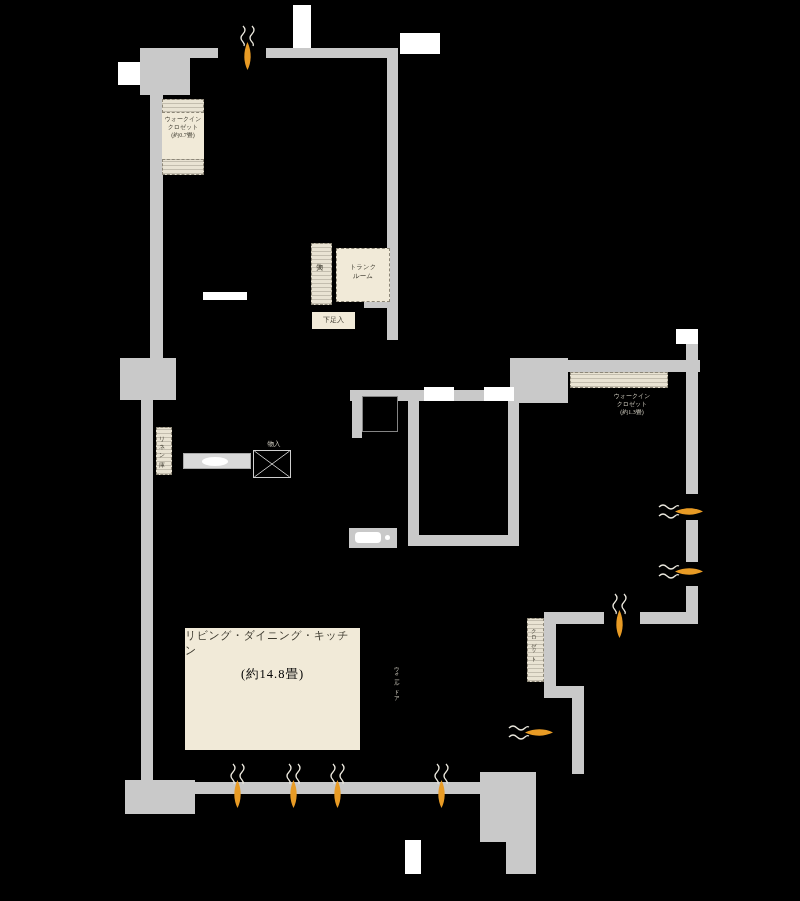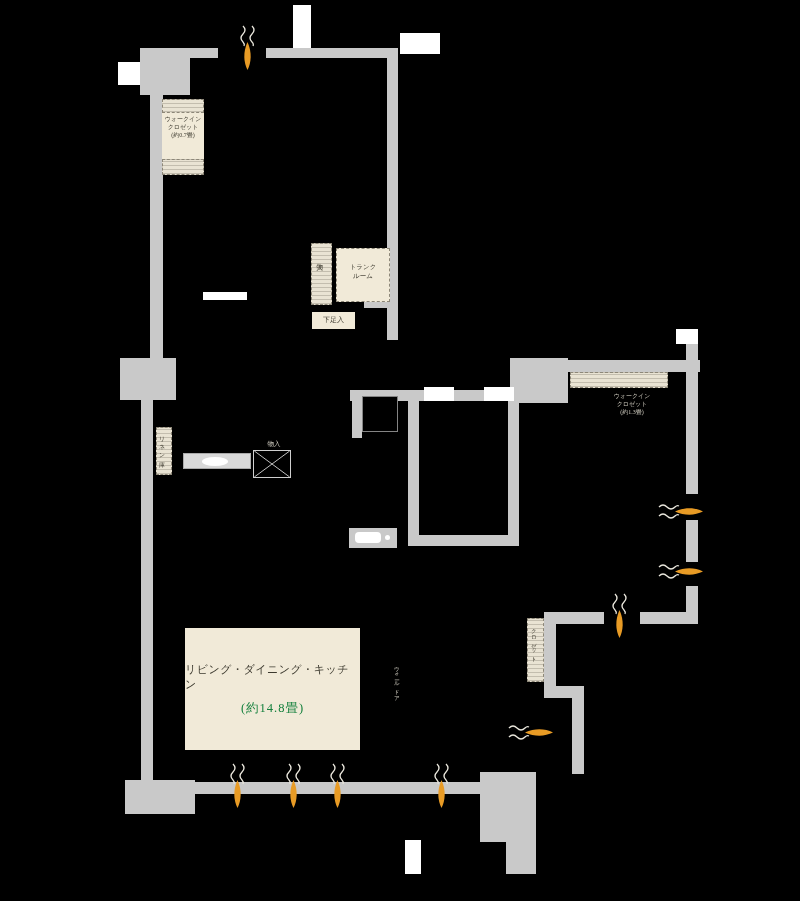--- a/index.html
+++ b/index.html
@@ -16,23 +16,23 @@
   }
   .cream{position:absolute;background:#f1ead8;}
   .lbl{position:absolute;color:#3d3a2f;line-height:1.35;text-align:center;}
   .lbl-light{color:#cfcbbf;}
   .vtext{writing-mode:vertical-rl;text-orientation:upright;letter-spacing:1px;}
   .icon{position:absolute;}
   .rot-ccw{transform:rotate(-90deg);transform-origin:50% 50%;}
   .fixture{position:absolute;box-sizing:border-box;}
   .sink-oval{position:absolute;background:#fff;border-radius:50%;}
   .ldk-room{position:absolute;background:#f1ead8;display:flex;flex-direction:column;
-    align-items:center;justify-content:center;gap:8px;}
+    align-items:center;justify-content:flex-start;gap:8px;}
   .ldk-name{font-size:11px;letter-spacing:.5px;color:#3d3a2f;}
-  .ldk-size{font-size:12.5px;letter-spacing:1px;color:#15803d;}
+  .ldk-size{font-size:12.5px;letter-spacing:1px;color:#000000;}
   svg{display:block;width:100%;height:100%;}
 </style>
 </head>
 <body>
 
 <div id="plan">
 
   <div class="wall" style="left:140px;top:48px;width:50px;height:47px;"></div>
   <div class="wall" style="left:186px;top:48px;width:32px;height:10px;"></div>
   <div class="wall" style="left:266px;top:48px;width:132px;height:10px;"></div>

